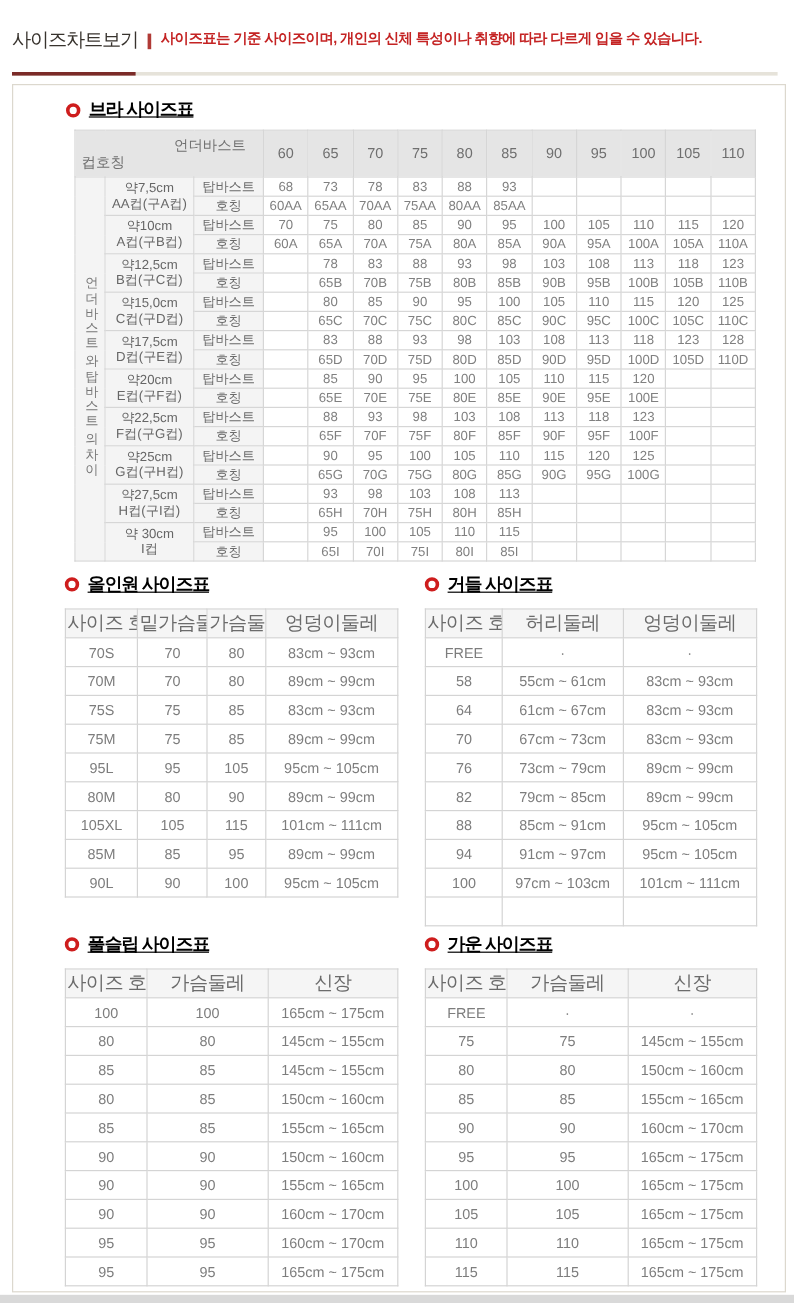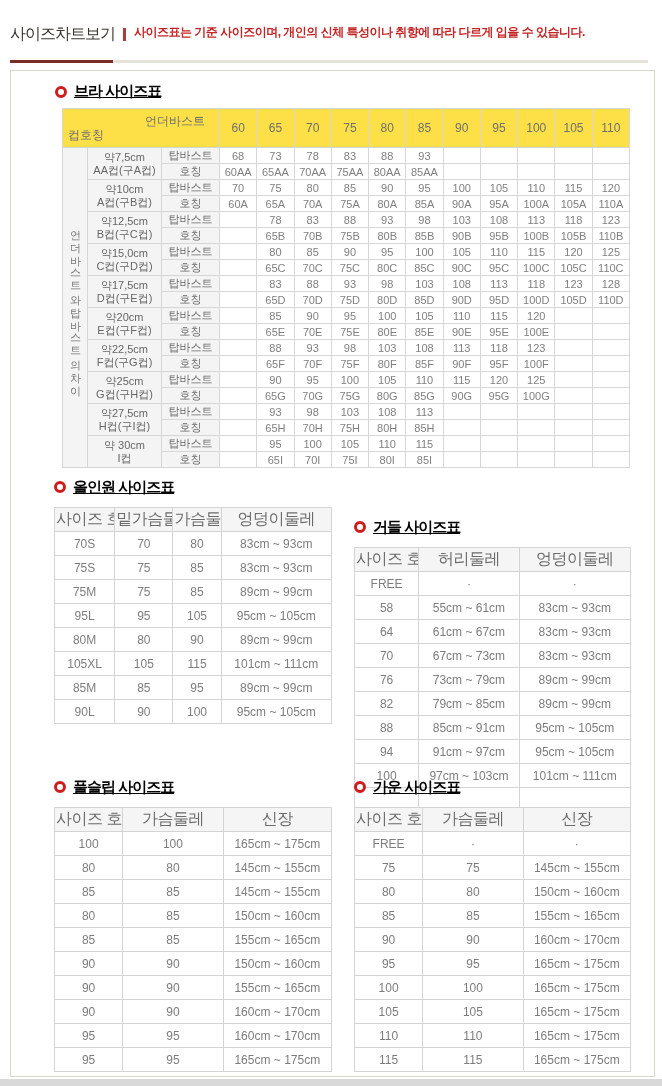--- a/index.html
+++ b/index.html
@@ -21,38 +21,38 @@
   
   .sec-head{position:absolute;display:flex;align-items:center;gap:7px;}
   .bullet{width:6px;height:6px;border:3px solid #ce1d1d;border-radius:50%;background:#fff;flex:0 0 auto;}
   .sec-title{font-size:15px;font-weight:bold;color:#000000;letter-spacing:-1px;text-decoration:underline;}
   
   table{border-collapse:collapse;table-layout:fixed;background:#fff;}
   th,td{text-align:center;vertical-align:middle;overflow:hidden;white-space:nowrap;}
   
   .bra-table{position:absolute;left:62px;top:108px;width:568px;border:1px solid #b5b5b5;}
   .bra-table th,.bra-table td{border:1px solid #d6d6d6;font-weight:normal;}
-  .bra-table thead th{height:36px;background:#fde047;font-size:12px;color:#6f6f6f;}
+  .bra-table thead th{height:36px;background:#e5e5e5;font-size:12px;color:#6f6f6f;}
   .bra-table td{height:15px;font-size:11px;color:#808080;padding:0;}
   .bra-table .lab{background:#f4f4f4;color:#6a6a6a;}
   .diag{position:relative;background:#f4f4f4;
         background-image:linear-gradient(to bottom right,transparent calc(50% - 1px),#cfcfcf calc(50% - 1px),#cfcfcf calc(50% + 1px),transparent calc(50% + 1px));}
   .diag .tr{position:absolute;top:4px;right:14px;font-size:12px;color:#6f6f6f;}
   .diag .bl{position:absolute;bottom:3px;left:5px;font-size:12px;color:#6f6f6f;margin-top:31px;}
   .side-cell{background:#f4f4f4;}
   .side-label{writing-mode:vertical-rl;text-orientation:upright;font-size:11px;color:#777;letter-spacing:2px;line-height:1;display:inline-block;}
   .cup-cell{background:#f4f4f4;line-height:1.15;}
   .cup-diff,.cup-name{font-size:11px;color:#666;}
   
   .small-table{width:100%;border:1px solid #b9b9b9;}
   .small-table th,.small-table td{border:1px solid #d4d4d4;}
   .small-table thead th{height:20px;background:#f5f5f5;font-size:16px;color:#6b6b6b;font-weight:normal;letter-spacing:-0.5px;}
   .small-table td{height:21px;font-size:12px;color:#7d7d7d;}
   #sec-allinone{left:54px;top:478px;width:278px;position:absolute;}
-  #sec-girdle{left:354px;top:478px;width:277px;position:absolute;margin-top:40px;}
+  #sec-girdle{left:354px;top:478px;width:277px;position:absolute;}
   #sec-fullslip{left:54px;top:778px;width:278px;position:absolute;}
   #sec-gown{left:354px;top:778px;width:277px;position:absolute;}
   .sec-block .sec-head-row{display:flex;align-items:center;gap:7px;height:18px;margin-bottom:11px;}
 </style>
 </head>
 <body>
 
 <div class="page-header">
   <span class="page-title">사이즈차트보기</span>
   <span class="note-divider"></span>
@@ -450,20 +450,26 @@
         </tr>
       </thead>
       <tbody>
         <tr>
           <td>70S</td>
           <td>70</td>
           <td>80</td>
           <td>83cm ~ 93cm</td>
         </tr>
         <tr>
+          <td>70M</td>
+          <td>70</td>
+          <td>80</td>
+          <td>89cm ~ 99cm</td>
+        </tr>
+        <tr>
           <td>75S</td>
           <td>75</td>
           <td>85</td>
           <td>83cm ~ 93cm</td>
         </tr>
         <tr>
           <td>75M</td>
           <td>75</td>
           <td>85</td>
           <td>89cm ~ 99cm</td>

